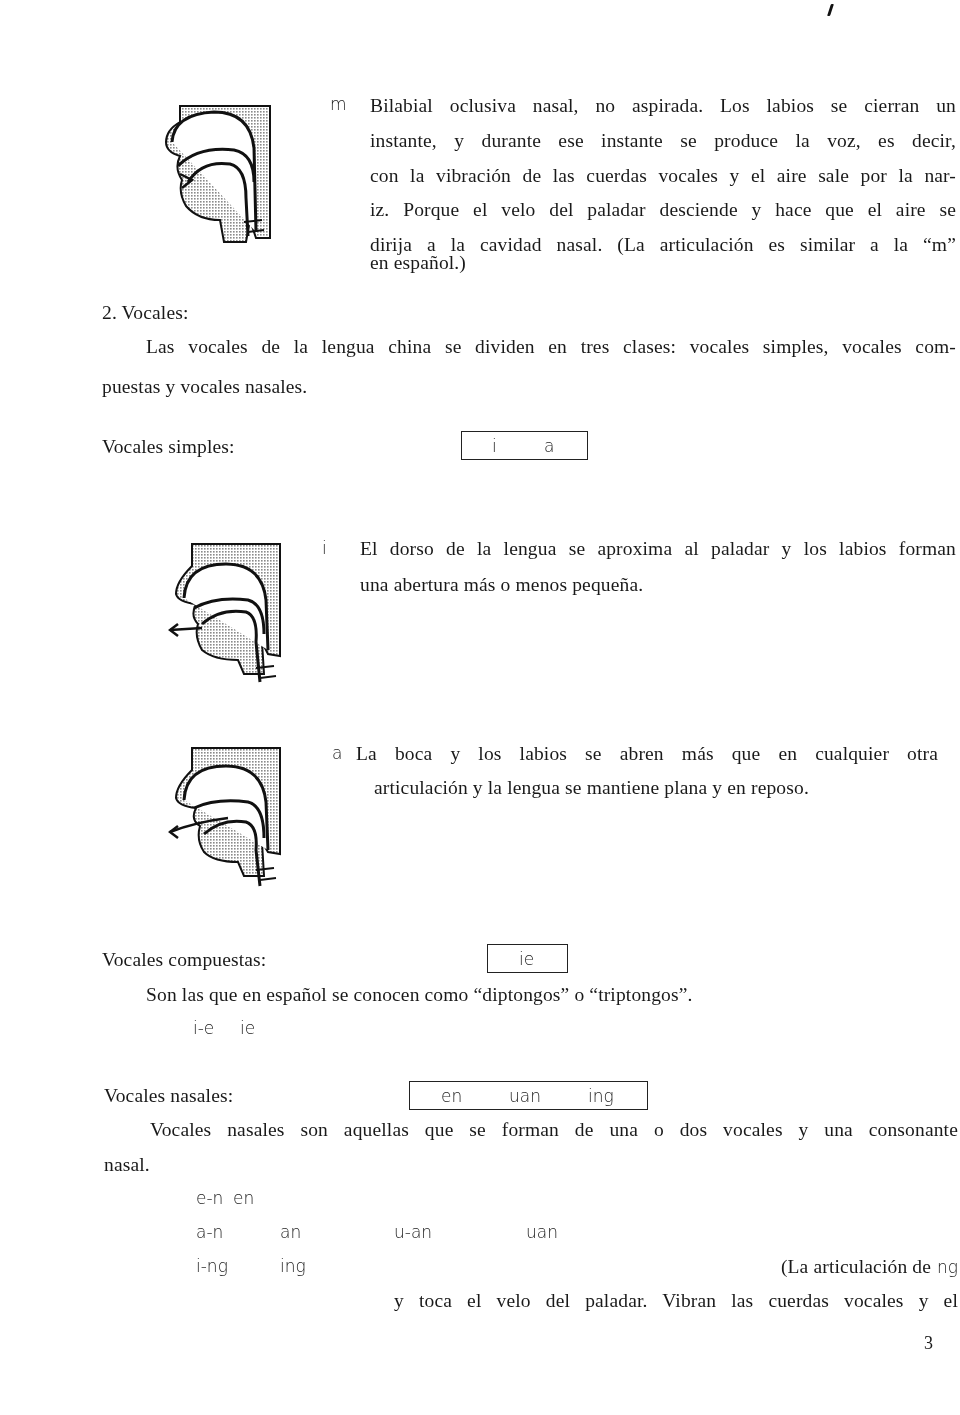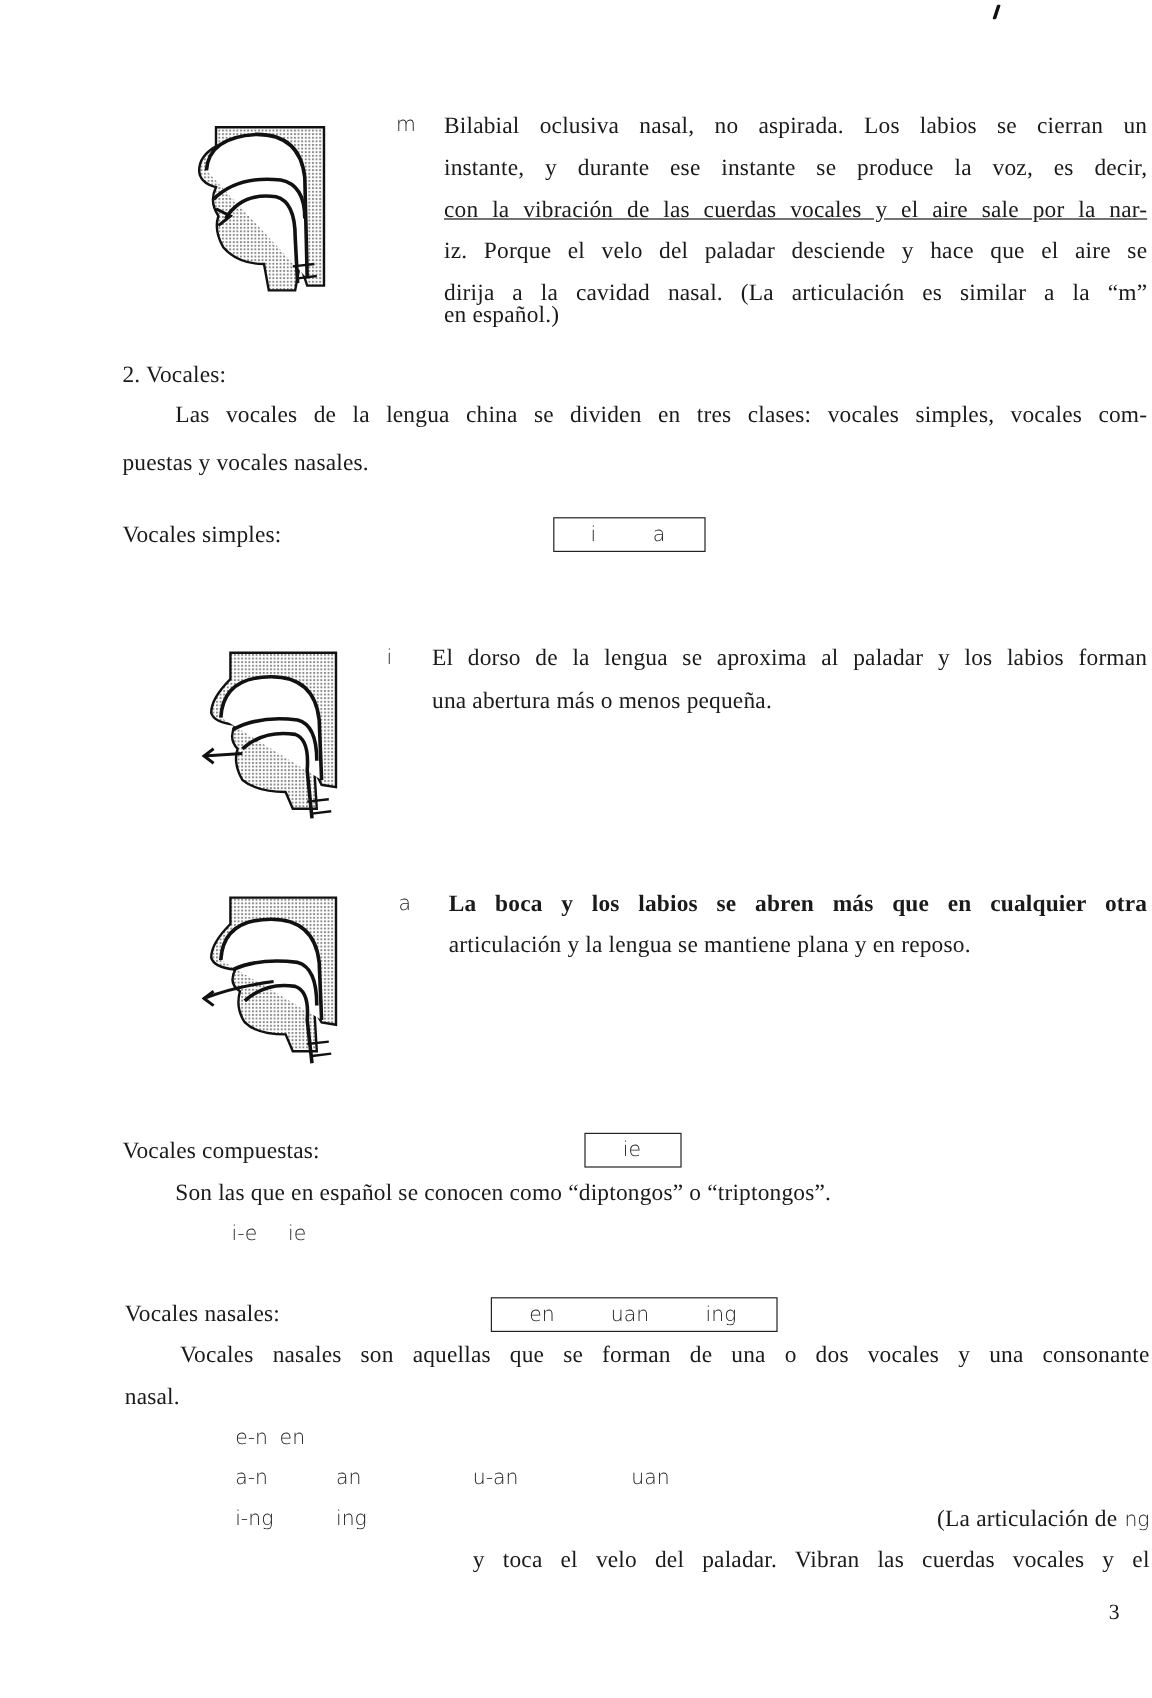--- a/index.html
+++ b/index.html
@@ -31,21 +31,21 @@
   <path d="M14 40 Q16 12 56 10 Q92 10 96 46 L98 130" fill="#fff" stroke="#111" stroke-width="3"></path>
   <path d="M20 64 Q40 44 76 48 Q96 52 96 80" fill="none" stroke="#111" stroke-width="3"></path>
   <path d="M30 80 Q44 58 72 62 Q88 66 88 96 L90 134" fill="none" stroke="#111" stroke-width="3"></path>
   <path d="M22 72 L34 78 L24 86" fill="none" stroke="#111" stroke-width="2.5"></path>
   <path d="M86 120 L104 118 M90 130 L106 128" stroke="#111" stroke-width="2"></path>
 </svg>
 <div class="abs sans" style="left:330px; top:94px;">m</div>
 <div>
   <div class="para-line serif justify" style="left:370px; top:95px; width:586px;">Bilabial oclusiva nasal, no aspirada. Los labios se cierran un</div>
   <div class="para-line serif justify" style="left:370px; top:130px; width:586px;">instante, y durante ese instante se produce la voz, es decir,</div>
-  <div class="para-line serif justify" style="left:370px; top:165px; width:586px;text-decoration:underline;">con la vibración de las cuerdas vocales y el aire sale por la nar-</div>
+  <div class="para-line serif justify" style="left:370px; top:165px; width:586px;">con la vibración de las cuerdas vocales y el aire sale por la nar-</div>
   <div class="para-line serif justify" style="left:370px; top:199px; width:586px;">iz. Porque el velo del paladar desciende y hace que el aire se</div>
   <div class="para-line serif justify" style="left:370px; top:234px; width:586px;">dirija a la cavidad nasal. (La articulación es similar a la “m”</div>
   <div class="para-line serif" style="left:370px; top:252px;text-align:center;">en español.)</div>
 </div>
 
 <div class="para-line serif" style="left:102px; top:302px;">2. Vocales:</div>
 <div class="para-line serif justify" style="left:146px; top:336px; width:810px;">Las vocales de la lengua china se dividen en tres clases: vocales simples, vocales com-</div>
 <div class="para-line serif" style="left:102px; top:376px;">puestas y vocales nasales.</div>
 
 <div class="para-line serif" style="left:102px; top:436px;">Vocales simples:</div>
@@ -85,21 +85,21 @@
   <path d="M24 2 H112 V108 L100 106 L94 96 L96 130 H76 L70 116 Q46 116 36 106 Q28 94 32 80 Q22 74 28 62 Q10 60 8 52 Q8 40 24 24 Z" fill="url(#dots3)" stroke="#111" stroke-width="2"></path>
   <path d="M16 54 Q18 20 58 20 Q94 20 98 56 L100 104" fill="#fff" stroke="#111" stroke-width="3"></path>
   <path d="M26 62 Q48 52 80 56 Q96 60 96 92" fill="none" stroke="#111" stroke-width="3"></path>
   <path d="M36 88 Q54 72 78 76 Q90 80 88 104 L92 140" fill="none" stroke="#111" stroke-width="3"></path>
   <path d="M2 86 Q28 76 60 72" fill="none" stroke="#111" stroke-width="2.5"></path>
   <path d="M10 80 L2 86 L10 92" fill="none" stroke="#111" stroke-width="2.5"></path>
   <path d="M88 124 L106 122 M92 134 L108 132" stroke="#111" stroke-width="2"></path>
 </svg>
 <div class="abs sans" style="left:332px; top:743px;">a</div>
 <div>
-  <div class="para-line serif justify" style="left:374px; top:743px; width:582px;font-weight:bold;">La boca y los labios se abren más que en cualquier otra</div>
+  <div class="para-line serif justify" style="left:356px; top:743px; width:582px;">La boca y los labios se abren más que en cualquier otra</div>
   <div class="para-line serif" style="left:374px; top:777px;">articulación y la lengua se mantiene plana y en reposo.</div>
 </div>
 
 <div class="para-line serif" style="left:102px; top:949px;">Vocales compuestas:</div>
 <div class="box" style="left:487px; top:944px; width:81px; height:29px;">
   <span class="sans" style="left:31px;">ie</span>
 </div>
 <div class="para-line serif" style="left:146px; top:984px;">Son las que en español se conocen como “diptongos” o “triptongos”.</div>
 <div class="abs sans" style="left:193px; top:1018px;text-align:right;">i-e</div>
 <div class="abs sans" style="left:240px; top:1018px;">ie</div>

